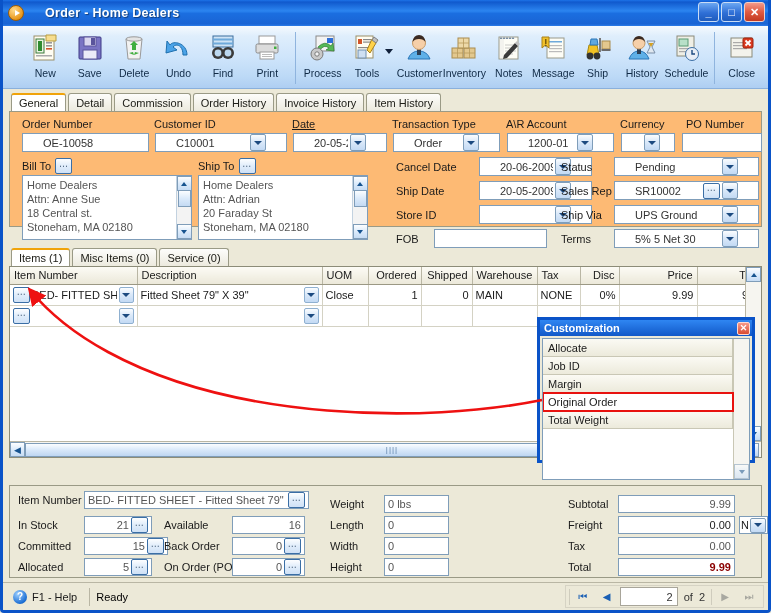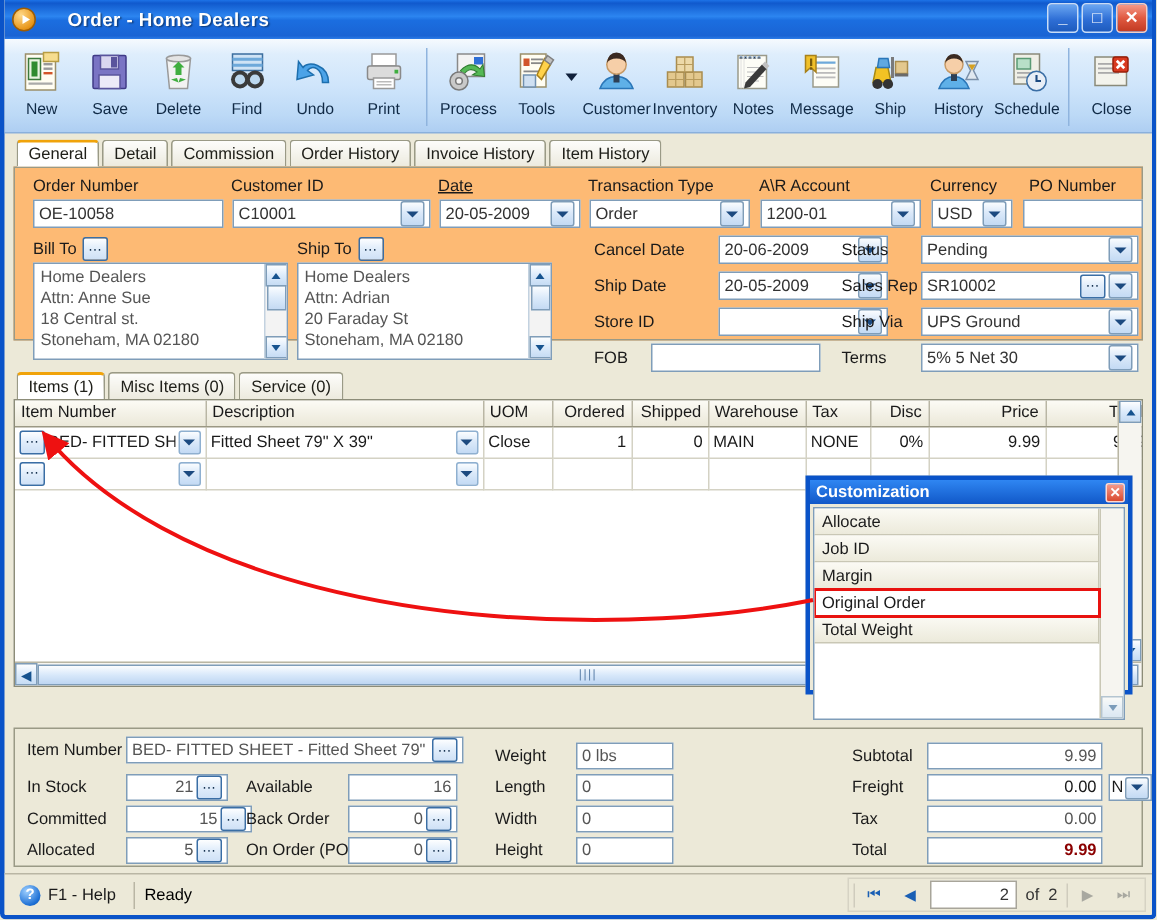--- a/index.html
+++ b/index.html
@@ -56,21 +56,21 @@
     display: flex; align-items: center; justify-content: center;
     color: #fff; font-size: 11px; font-weight: bold;
   }
   .win-btn.close { background: linear-gradient(180deg,#f59a8a,#e05a41 50%,#c23a22); border-color:#f3cfc6; }
   .win-btn .glyph { line-height: 1; }
   
   .toolbar {
     height: 63px;
     background: linear-gradient(180deg,#f6fafe 0%,#dfeefc 16%,#cfe5fb 50%,#bcd9f6 82%,#aecef2 100%);
     border-bottom: 1px solid #8ab0dc;
-    display: flex; align-items: flex-start; padding: 3px 4px 0 2px;
+    display: flex; align-items: flex-start; padding: 3px 4px 0 20px;
   }
   .tb-item {
     width: 52px; height: 58px;
     display: flex; flex-direction: column; align-items: center; justify-content: flex-start;
     padding-top: 2px;
   }
   .tb-icon { height: 34px; display:flex; align-items:center; justify-content:center; }
   .tb-label { font-size: 10.5px; color: #102a46; margin-top: 2px; }
   .tb-sep { width: 1px; height: 52px; background: #8fb4de; margin: 3px 5px 0 5px; }
   .tb-caret {
@@ -100,21 +100,21 @@
   .tabbody {
     margin: 0 6px; background: #fdba74;
     border: 1px solid #9a9a86; border-top: 1px solid #9a9a86;
     height: 116px; position: relative;
   }
   
   .lbl { color: #1a1a1a; font-size: 11px; }
   .fld {
     background: #fff; border: 1px solid #7f9db9;
     height: 19px; display: flex; align-items: center;
-    padding: 0 3px; font-size: 11px; color: #333;
+    padding: 0 20px; font-size: 11px; color: #333;
   }
   .fld .val { flex: 1; overflow: hidden; white-space: nowrap; }
   .combo-arrow {
     width: 16px; height: 17px; flex: 0 0 16px;
     background: linear-gradient(180deg,#fbfdff,#dbe9f9 45%,#c3daf4);
     border: 1px solid #7f9db9; border-radius: 2px;
     display: flex; align-items: center; justify-content: center;
     margin-left: 2px;
   }
   .combo-arrow::after {
@@ -329,39 +329,39 @@
           <path d="M10 20 l5 2 -1-3z" fill="#3fae3f"></path>
           <path d="M20 20 l-5 2 1-3z" fill="#3fae3f"></path>
         </svg>
       </div>
       <div class="tb-label">Delete</div>
     </div>
 
     <div class="tb-item">
       <div class="tb-icon">
         <svg width="30" height="30" viewBox="0 0 30 30">
+          <path d="M24 22 C24 10 10 7 7 12 L4 8 L3 20 L14 17 L10 14 C13 10 20 12 20 22z" fill="#4ba3e8" stroke="#1d6fae" stroke-width="1"></path>
+        </svg>
+      </div>
+      <div class="tb-label">Undo</div>
+    </div>
+
+    <div class="tb-item">
+      <div class="tb-icon">
+        <svg width="30" height="30" viewBox="0 0 30 30">
           <rect x="5" y="3" width="20" height="11" fill="#cfe3f5" stroke="#3b6e9e"></rect>
           <rect x="5" y="5.5" width="20" height="2" fill="#6ea9da"></rect>
           <rect x="5" y="9.5" width="20" height="2" fill="#6ea9da"></rect>
           <circle cx="10" cy="20" r="6" fill="#3a3a3a"></circle>
           <circle cx="20" cy="20" r="6" fill="#3a3a3a"></circle>
           <circle cx="10" cy="20" r="3.4" fill="#bcd8ef"></circle>
           <circle cx="20" cy="20" r="3.4" fill="#bcd8ef"></circle>
         </svg>
       </div>
       <div class="tb-label">Find</div>
-    </div>
-
-    <div class="tb-item">
-      <div class="tb-icon">
-        <svg width="30" height="30" viewBox="0 0 30 30">
-          <path d="M24 22 C24 10 10 7 7 12 L4 8 L3 20 L14 17 L10 14 C13 10 20 12 20 22z" fill="#4ba3e8" stroke="#1d6fae" stroke-width="1"></path>
-        </svg>
-      </div>
-      <div class="tb-label">Undo</div>
     </div>
 
     <div class="tb-item">
       <div class="tb-icon">
         <svg width="30" height="30" viewBox="0 0 30 30">
           <rect x="7" y="3" width="16" height="8" fill="#fff" stroke="#999"></rect>
           <rect x="4" y="11" width="22" height="9" rx="1.5" fill="#dcdcdc" stroke="#8a8a8a"></rect>
           <rect x="22" y="13.5" width="2.5" height="2.5" fill="#3fae3f"></rect>
           <rect x="8" y="19" width="14" height="7" fill="#fff" stroke="#999"></rect>
           <rect x="10" y="21" width="10" height="1" fill="#bbb"></rect>

